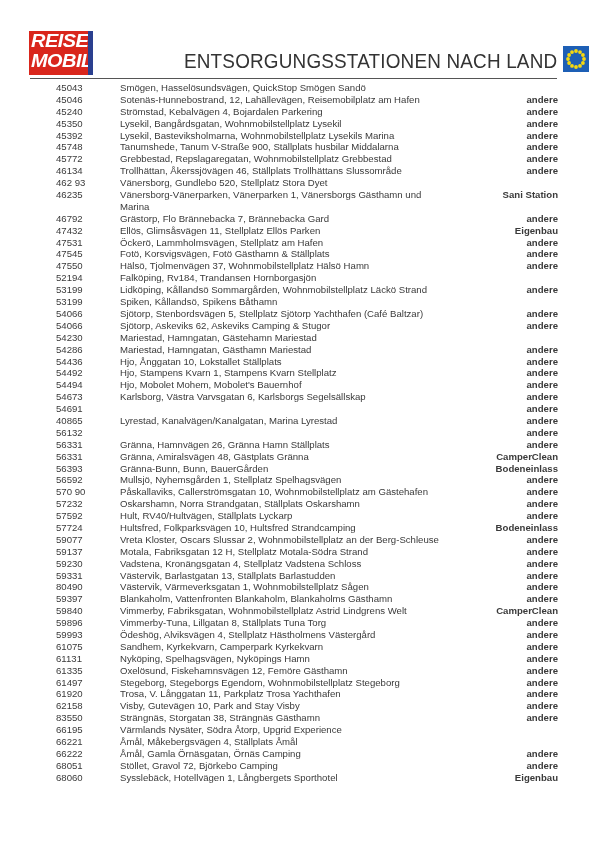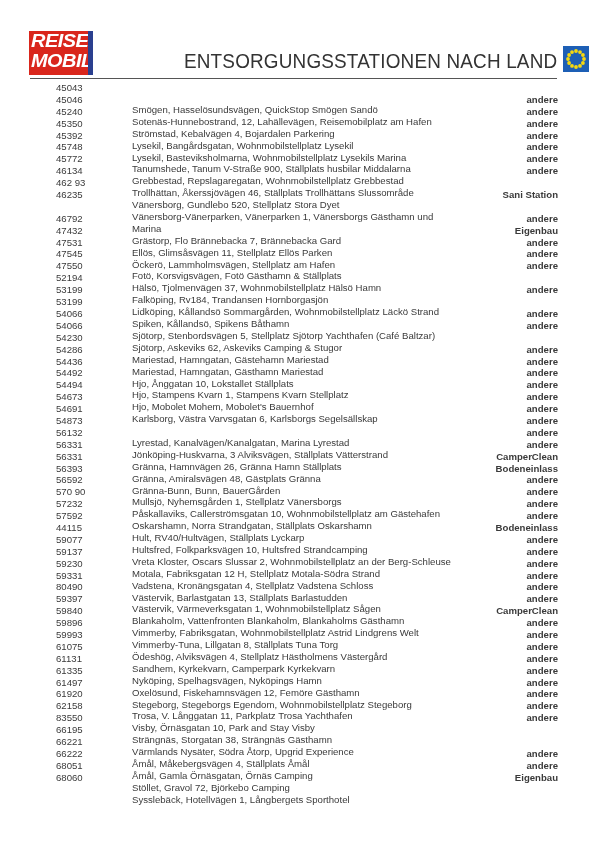--- a/index.html
+++ b/index.html
@@ -10,21 +10,21 @@
   .logo-reise .txt { position: absolute; left: 2px; top: 0px; font-family: "Liberation Sans", sans-serif; font-weight: bold; font-style: italic; color: #fff; font-size: 19px; line-height: 20px; letter-spacing: -0.5px; transform: scaleX(1.05); transform-origin: left; }
   .logo-bord { position: absolute; left: 110px; top: 29px; width: 62px; height: 46px; }
   .logo-bord .txt { font-family: "Liberation Sans", sans-serif; font-weight: bold; color: #111; font-size: 21px; line-height: 21px; letter-spacing: -1.5px; transform: scaleX(1.15); transform-origin: left; }
   .page-title { position: absolute; left: 184px; top: 49px; font-family: "Liberation Sans", sans-serif; font-size: 21px; color: #333; letter-spacing: 0.2px; white-space: nowrap; transform: scaleX(0.9); transform-origin: left; }
   .eu-flag { position: absolute; left: 563px; top: 46px; width: 26px; height: 26px; background: #1d5fb5; }
   .header-rule { position: absolute; left: 30px; top: 78px; width: 527px; height: 1px; background: #555; }
   .rows { position: absolute; left: 0; top: 82px; width: 600px; padding-left: 12px; }
   .row { position: relative; height: 11.9px; font-size: 9.6px; line-height: 11.9px; color: #3a3a3a; }
   .row.tall { height: 23.8px; }
   .row .plz { position: absolute; left: 44px; top: 0; white-space: nowrap; }
-  .row .addr { position: absolute; left: 120px; top: 0; width: 330px; white-space: normal; margin-top: 22px; }
+  .row .addr { position: absolute; left: 108px; top: 0; width: 330px; white-space: normal; }
   .row .type { position: absolute; right: 54px; top: 0; text-align: right; white-space: nowrap; font-weight: bold; }
 </style>
 </head>
 <body>
 
 <div class="header">
   <div class="logo-reise">
     <div class="txt">
       <div>REISE</div>
       <div>MOBIL</div>
@@ -180,66 +180,65 @@
     <div class="row">
       <span class="plz">54673</span>
       <span class="addr">Karlsborg, Västra Varvsgatan 6, Karlsborgs Segelsällskap</span>
       <span class="type">andere</span>
     </div>
     <div class="row">
       <span class="plz">54691</span>
       <span class="type">andere</span>
     </div>
     <div class="row">
-      <span class="plz">54873</span>
+      <span class="plz">40865</span>
       <span class="addr">Lyrestad, Kanalvägen/Kanalgatan, Marina Lyrestad</span>
       <span class="type">andere</span>
     </div>
     <div class="row">
       <span class="plz">56132</span>
-      <span class="addr">Jönköping-Huskvarna, 3 Alviksvägen, Ställplats Vätterstrand</span>
       <span class="type">andere</span>
     </div>
     <div class="row">
       <span class="plz">56331</span>
       <span class="addr">Gränna, Hamnvägen 26, Gränna Hamn Ställplats</span>
       <span class="type">andere</span>
     </div>
     <div class="row">
       <span class="plz">56331</span>
       <span class="addr">Gränna, Amiralsvägen 48, Gästplats Gränna</span>
       <span class="type">CamperClean</span>
     </div>
     <div class="row">
       <span class="plz">56393</span>
       <span class="addr">Gränna-Bunn, Bunn, BauerGården</span>
       <span class="type">Bodeneinlass</span>
     </div>
     <div class="row">
       <span class="plz">56592</span>
-      <span class="addr">Mullsjö, Nyhemsgården 1, Stellplatz Vänersborgs</span>
+      <span class="addr">Mullsjö, Nyhemsgården 1, Stellplatz Spelhagsvägen</span>
       <span class="type">andere</span>
     </div>
     <div class="row">
       <span class="plz">570 90</span>
       <span class="addr">Påskallaviks, Callerströmsgatan 10, Wohnmobilstellplatz am Gästehafen</span>
       <span class="type">andere</span>
     </div>
     <div class="row">
       <span class="plz">57232</span>
       <span class="addr">Oskarshamn, Norra Strandgatan, Ställplats Oskarshamn</span>
       <span class="type">andere</span>
     </div>
     <div class="row">
       <span class="plz">57592</span>
       <span class="addr">Hult, RV40/Hultvägen, Ställplats  Lyckarp</span>
       <span class="type">andere</span>
     </div>
     <div class="row">
-      <span class="plz">44115</span>
+      <span class="plz">57724</span>
       <span class="addr">Hultsfred, Folkparksvägen 10, Hultsfred Strandcamping</span>
       <span class="type">Bodeneinlass</span>
     </div>
     <div class="row">
       <span class="plz">59077</span>
       <span class="addr">Vreta Kloster, Oscars Slussar 2, Wohnmobilstellplatz an der Berg-Schleuse</span>
       <span class="type">andere</span>
     </div>
     <div class="row">
       <span class="plz">59137</span>
@@ -301,21 +300,21 @@
       <span class="addr">Stegeborg, Stegeborgs Egendom, Wohnmobilstellplatz Stegeborg</span>
       <span class="type">andere</span>
     </div>
     <div class="row">
       <span class="plz">61920</span>
       <span class="addr">Trosa, V. Långgatan 11, Parkplatz Trosa Yachthafen</span>
       <span class="type">andere</span>
     </div>
     <div class="row">
       <span class="plz">62158</span>
-      <span class="addr">Visby, Örnäsgatan 10, Park and Stay Visby</span>
+      <span class="addr">Visby, Gutevägen 10, Park and Stay Visby</span>
       <span class="type">andere</span>
     </div>
     <div class="row">
       <span class="plz">83550</span>
       <span class="addr">Strängnäs, Storgatan 38, Strängnäs Gästhamn</span>
       <span class="type">andere</span>
     </div>
     <div class="row">
       <span class="plz">66195</span>
       <span class="addr">Värmlands Nysäter, Södra Åtorp, Upgrid Experience</span>

